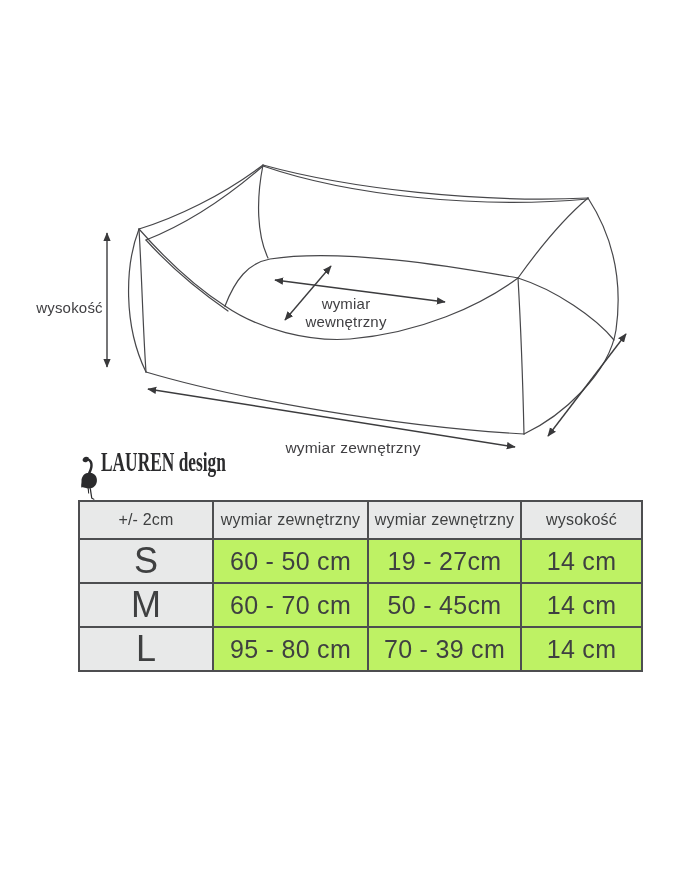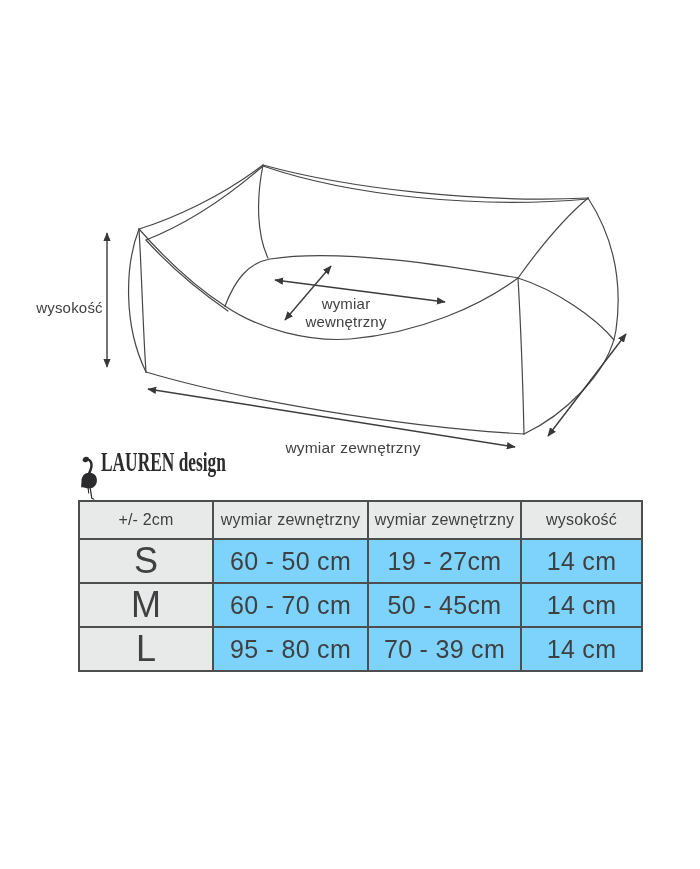--- a/index.html
+++ b/index.html
@@ -26,21 +26,21 @@
   #size-table{
     position:absolute;left:78px;top:500px;width:563px;
     border-collapse:collapse;table-layout:fixed;color:#3f4041;
   }
   #size-table td{
     border:2px solid #4d4e50;text-align:center;vertical-align:middle;
     padding:0;overflow:hidden;
   }
   #size-table .hdr{background:#e8e9e9;font-size:16px;letter-spacing:0.2px;height:36px;}
   #size-table .sizecell{background:#e8e9e9;font-size:36px;font-weight:400;height:35px;}
-  #size-table .valcell{background:#7dd3fc;font-size:25px;letter-spacing:0.3px;}
+  #size-table .valcell{background:#bef264;font-size:25px;letter-spacing:0.3px;}
 </style>
 </head>
 <body>
 
 <div id="canvas">
 
   <svg id="diagram-svg" viewBox="0 0 700 869">
     <defs>
       <marker id="ah" markerWidth="10" markerHeight="9" refX="8.2" refY="4" orient="auto-start-reverse" markerUnits="userSpaceOnUse">
         <path d="M0,0.3 L9,4 L0,7.7 Z" fill="#39393b"></path>

